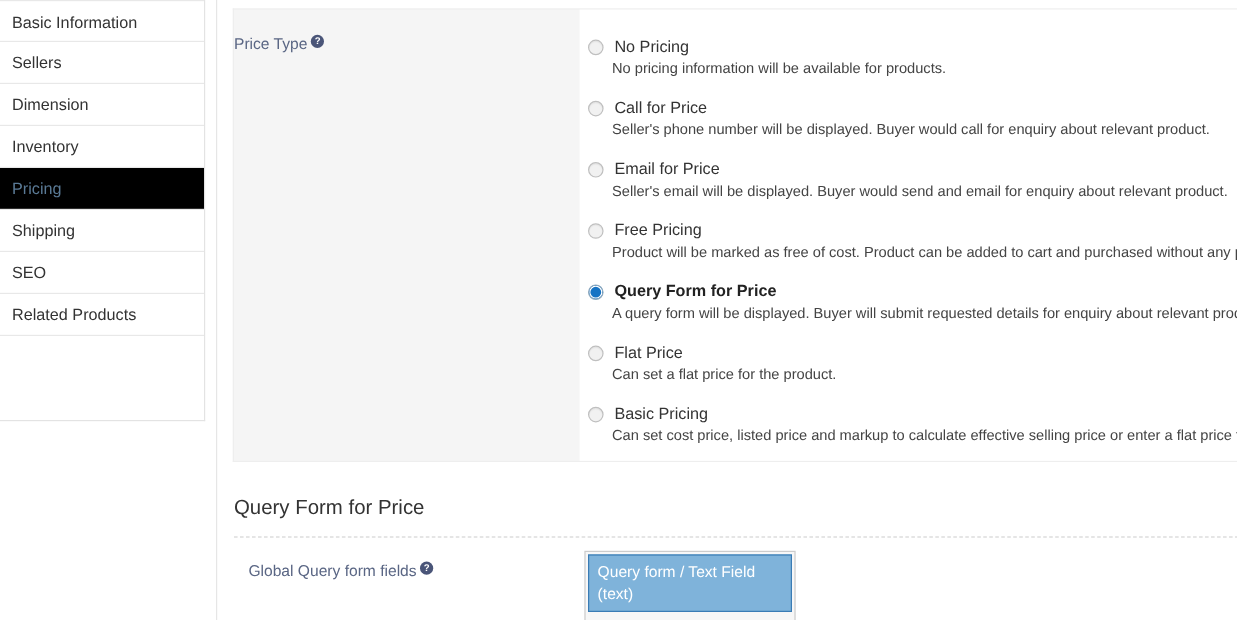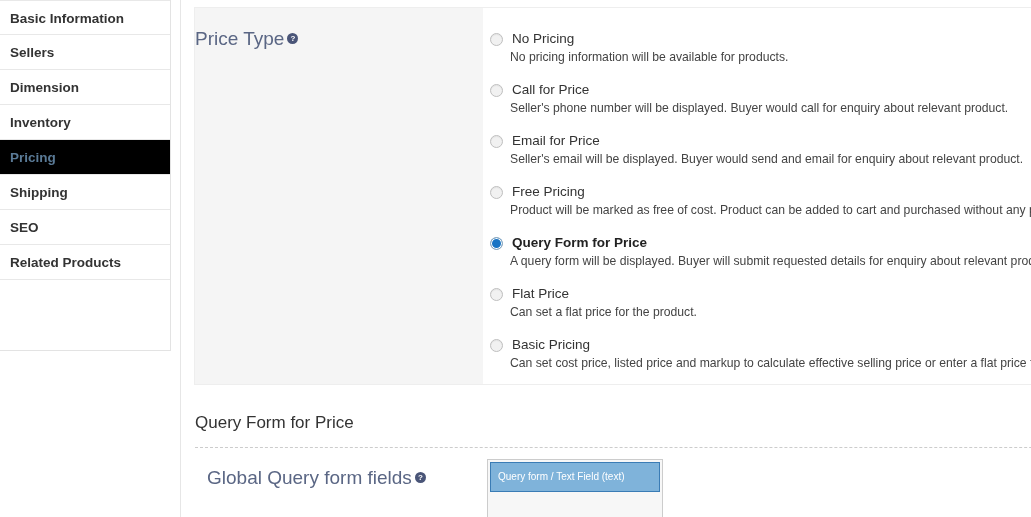--- a/index.html
+++ b/index.html
@@ -20,21 +20,20 @@
   
   #sidebar {
     position: absolute;
     left: 0;
     top: 0;
     width: 171px;
     height: 351px;
     background: #ffffff;
     border-right: 1px solid #e3e3e3;
     border-bottom: 1px solid #e3e3e3;
-    font-weight: bold;
   }
   .side-item {
     height: 35px;
     line-height: 35px;
     padding-left: 10px;
     font-size: 13.5px;
     color: #333333;
     border-bottom: 1px solid #e8e8e8;
     white-space: nowrap;
     overflow: hidden;
@@ -72,21 +71,21 @@
   }
   #price-type-label {
     position: absolute;
     left: 0;
     top: 0;
     width: 288px;
     height: 100%;
     padding: 20px 0 0 0;
   }
   .field-label {
-    font-size: 19px;
+    font-size: 13px;
     color: #5a6684;
     white-space: nowrap;
   }
   .help-icon {
     display: inline-block;
     width: 11px;
     height: 11px;
     border-radius: 50%;
     background: #4a5578;
     color: #ffffff;
@@ -184,21 +183,21 @@
     width: 176px;
     height: 110px;
     background: #f7f7f7;
     border: 1px solid #cccccc;
     padding: 2px;
   }
   .ms-option {
     background: #7fb3da;
     border: 1px solid #3a7cb5;
     color: #ffffff;
-    font-size: 10px;
+    font-size: 13px;
     line-height: 18px;
     padding: 5px 7px;
     width: 100%;
     cursor: pointer;
   }
 </style>
 </head>
 <body>
 
 <div id="root">

